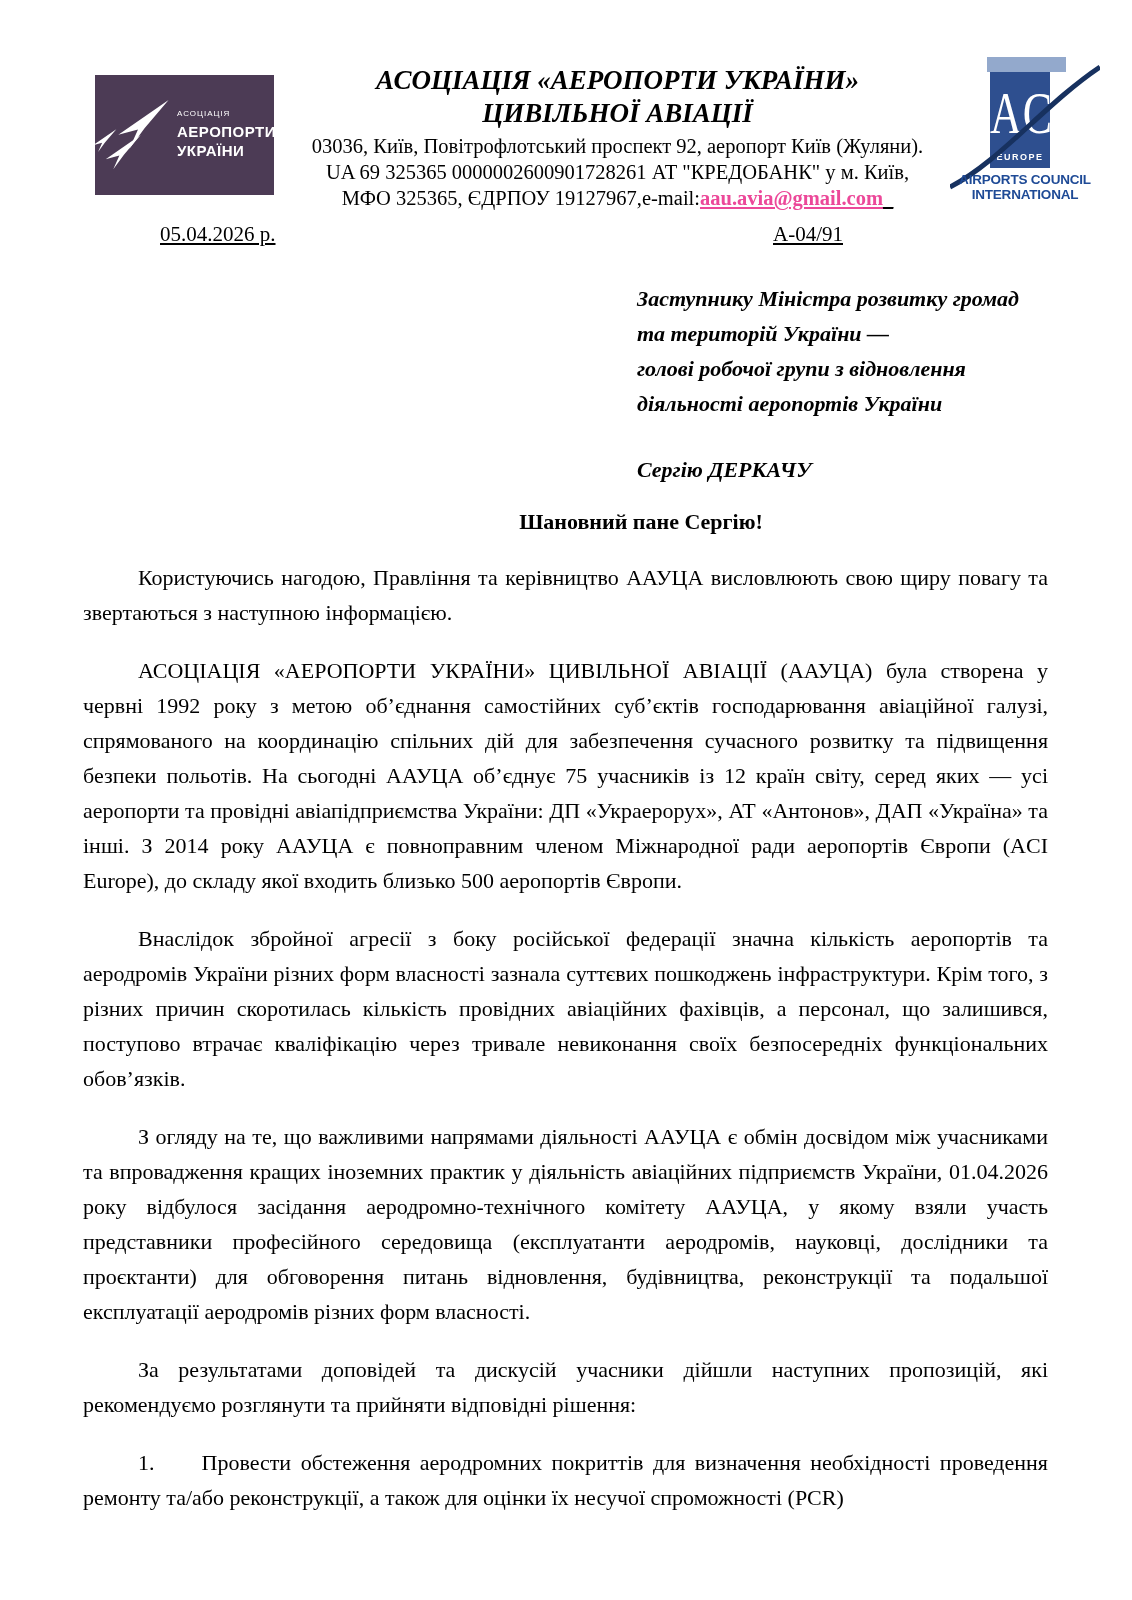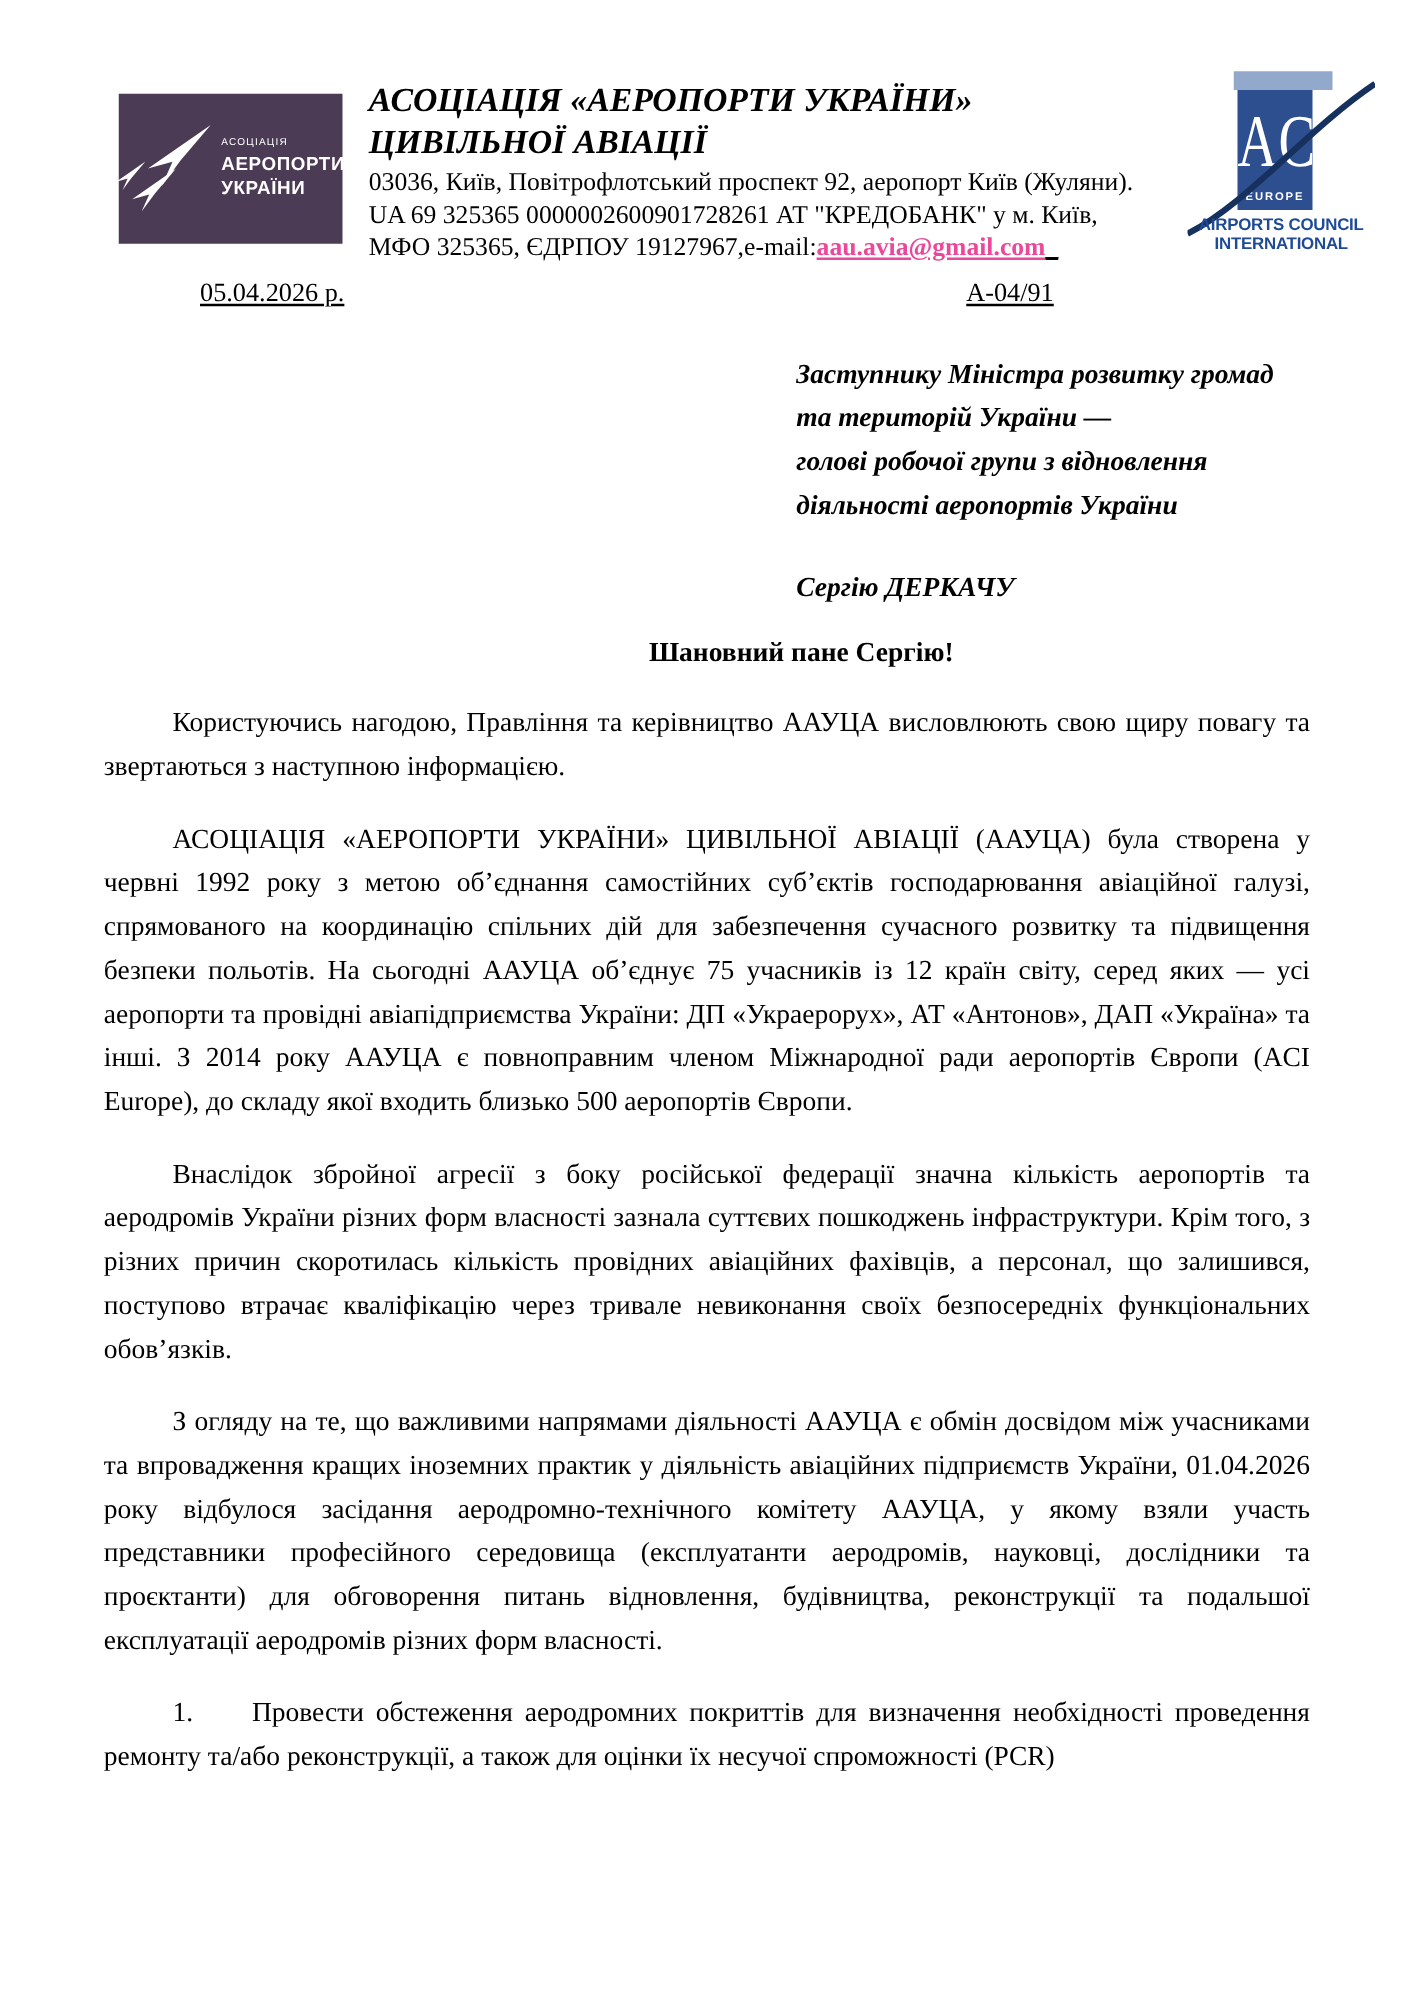--- a/index.html
+++ b/index.html
@@ -26,21 +26,21 @@
   .aau-logo-text {
     margin-left: 6px; color: #ffffff;
     font-family: "Liberation Sans", "DejaVu Sans", sans-serif;
     line-height: 1.25;
   }
   .aau-logo-text .l1 { font-size: 8px; letter-spacing: 1px; margin-bottom: 4px; }
   .aau-logo-text .l2, .aau-logo-text .l3 { font-size: 15px; font-weight: bold; letter-spacing: 0.5px; }
 
   .org-block {
     position: absolute; left: 295px; top: 64px; width: 645px;
-    text-align: left;
+    text-align: center;
   }
   .org-title { font-size: 27px; font-weight: bold; font-style: italic; line-height: 33px; }
   .org-address { font-size: 20.5px; line-height: 26px; }
   .org-address-wrap { margin-top: 3px; }
   .email-link { color: #ec4899; font-weight: bold; text-decoration: underline; }
   .email-suffix { text-decoration: underline; }
 
   .aci-logo { position: absolute; left: 950px; top: 55px; width: 150px; height: 152px; }
   .aci-ghost { position: absolute; left: 37px; top: 2px; width: 79px; height: 15px; background: #93a9cc; }
   .aci-square {
@@ -160,18 +160,19 @@
       <div class="recipient-name">Сергію ДЕРКАЧУ</div>
     </div>
 
     <div class="salutation">Шановний пане Сергію!</div>
 
     <div class="body-text">
       <p>Користуючись нагодою, Правління та керівництво ААУЦА висловлюють свою щиру повагу та звертаються з наступною інформацією.</p>
       <p>АСОЦІАЦІЯ «АЕРОПОРТИ УКРАЇНИ» ЦИВІЛЬНОЇ АВІАЦІЇ (ААУЦА) була створена у червні 1992 року з метою об’єднання самостійних суб’єктів господарювання авіаційної галузі, спрямованого на координацію спільних дій для забезпечення сучасного розвитку та підвищення безпеки польотів. На сьогодні ААУЦА об’єднує 75 учасників із 12 країн світу, серед яких — усі аеропорти та провідні авіапідприємства України: ДП «Украерорух», АТ «Антонов», ДАП «Україна» та інші. З 2014 року ААУЦА є повноправним членом Міжнародної ради аеропортів Європи (ACI Europe), до складу якої входить близько 500 аеропортів Європи.</p>
       <p>Внаслідок збройної агресії з боку російської федерації значна кількість аеропортів та аеродромів України різних форм власності зазнала суттєвих пошкоджень інфраструктури. Крім того, з різних причин скоротилась кількість провідних авіаційних фахівців, а персонал, що залишився, поступово втрачає кваліфікацію через тривале невиконання своїх безпосередніх функціональних обов’язків.</p>
       <p>З огляду на те, що важливими напрямами діяльності ААУЦА є обмін досвідом між учасниками та впровадження кращих іноземних практик у діяльність авіаційних підприємств України, 01.04.2026 року відбулося засідання аеродромно-технічного комітету ААУЦА, у якому взяли участь представники професійного середовища (експлуатанти аеродромів, науковці, дослідники та проєктанти) для обговорення питань відновлення, будівництва, реконструкції та подальшої експлуатації аеродромів різних форм власності.</p>
+      <p>За результатами доповідей та дискусій учасники дійшли наступних пропозицій, які рекомендуємо розглянути та прийняти відповідні рішення:</p>
       <p><span>1.</span><span class="num-gap"></span><span>Провести обстеження аеродромних покриттів для визначення необхідності проведення ремонту та/або реконструкції, а також для оцінки їх несучої спроможності (PCR)</span></p>
     </div>
 
   </main>
 
 </div>
 
 </body></html>

